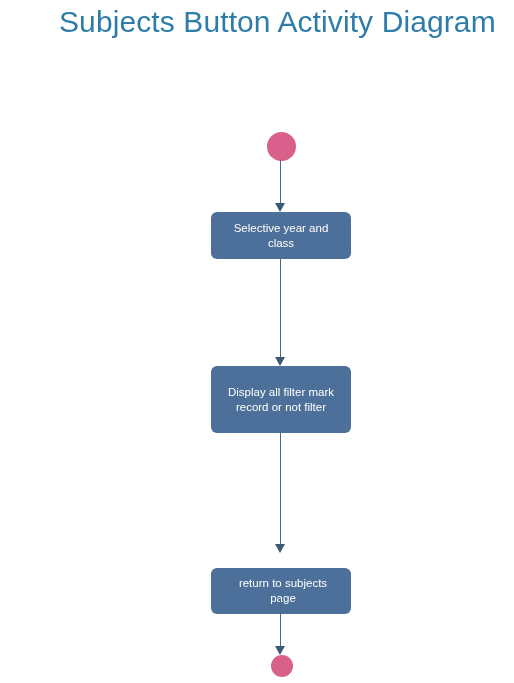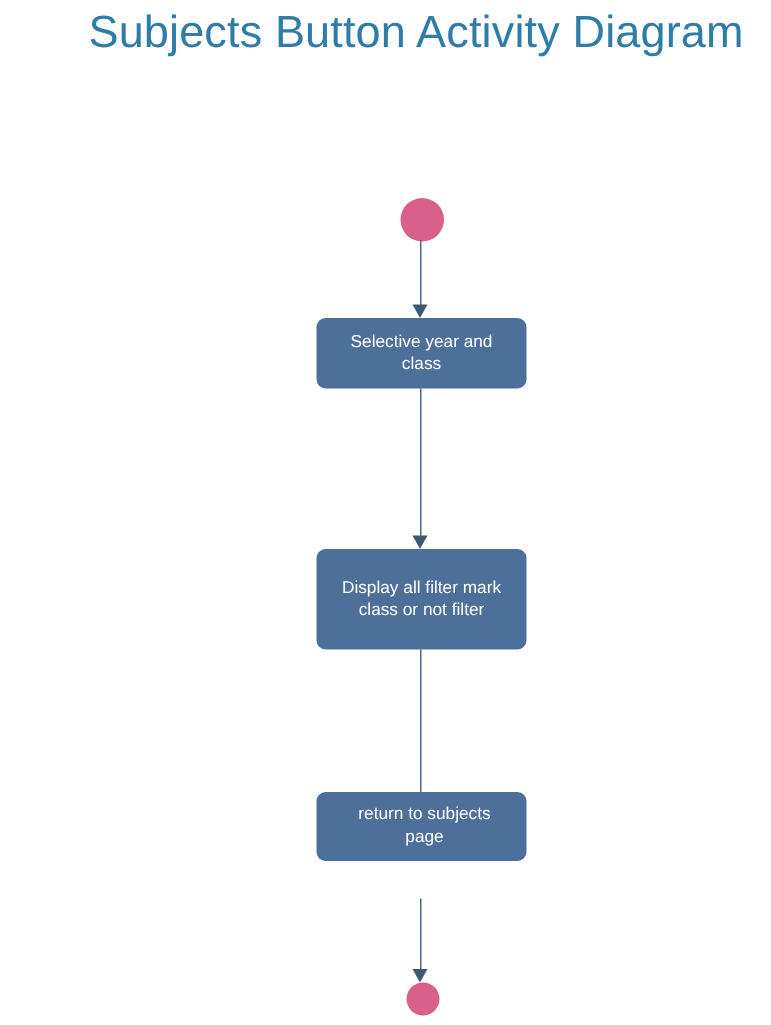--- a/index.html
+++ b/index.html
@@ -80,21 +80,21 @@
     line-height: 15px;
     text-align: center;
     display: flex;
     align-items: center;
     justify-content: center;
     padding: 4px 8px;
     white-space: pre-line;
   }
   .activity-box.b1 { top: 212px; height: 47px; }
   .activity-box.b2 { top: 366px; height: 67px; }
-  .activity-box.b3 { top: 528px; height: 46px; padding-left: 12px; }
+  .activity-box.b3 { top: 568px; height: 46px; padding-left: 12px; }
 
   .connector {
     position: absolute;
     left: 232px;
     width: 1.4px;
     background: #4a6b86;
   }
   .connector.c1 { top: 160px; height: 45px; }
   .connector.c2 { top: 259px; height: 100px; }
   .connector.c3 { top: 433px; height: 113px; }
@@ -127,21 +127,21 @@
   <div class="connector c1"></div>
   <div class="arrowhead a1"></div>
 
   <div class="activity-box b1">Selective year and
 class</div>
 
   <div class="connector c2"></div>
   <div class="arrowhead a2"></div>
 
   <div class="activity-box b2">Display all filter mark
-class or not filter</div>
+record or not filter</div>
 
   <div class="connector c3"></div>
   <div class="arrowhead a3"></div>
 
   <div class="activity-box b3">return to subjects
 page</div>
 
   <div class="connector c4"></div>
   <div class="arrowhead a4"></div>
 

